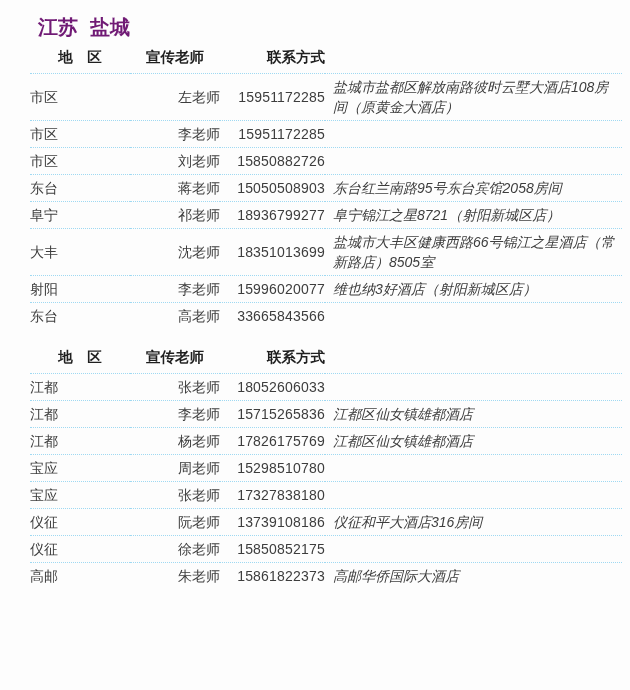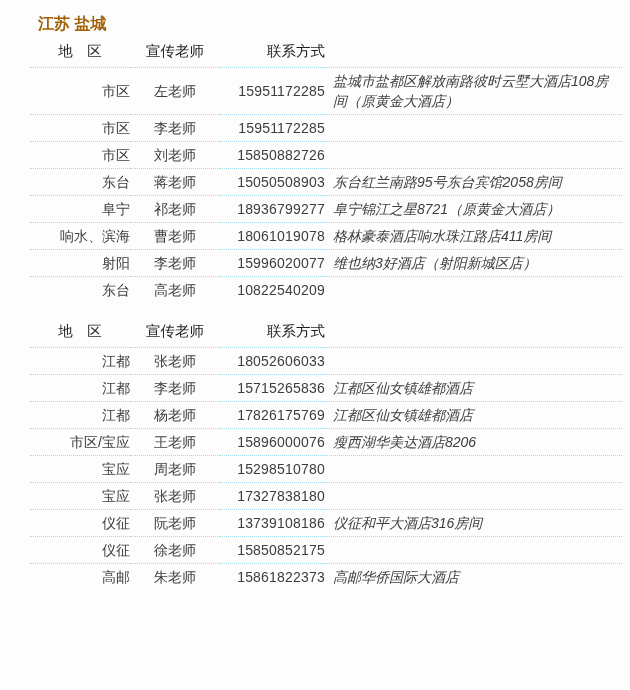--- a/index.html
+++ b/index.html
@@ -6,56 +6,57 @@
   html, body {
     width: 630px; height: 690px;
     background: #fdfdfd;
     font-family: "Liberation Sans", "DejaVu Sans", sans-serif;
     overflow: hidden;
   }
   .page { padding: 8px 8px 0 30px; }
   .section { margin-top: 4px; }
   .section + .section { margin-top: 16px; }
   .section-title {
-    color: #a16207;
+    color: #701a75;
     font-weight: bold;
-    font-size: 16px;
+    font-size: 20px;
     padding: 2px 0 4px 8px;
+    font-family: Liberation Mono, monospace;
   }
   table.contact-table {
     border-collapse: collapse;
     table-layout: fixed;
     width: 592px;
   }
   col.c1 { width: 100px; }
   col.c2 { width: 90px; }
   col.c3 { width: 105px; }
   col.c4 { width: 297px; }
   th {
     font-size: 14.5px;
-    font-weight: normal;
+    font-weight: bold;
     color: #1f1f1f;
     padding: 3px 0 6px 0;
     white-space: pre;
   }
   th.h-region { text-align: center; }
   th.h-teacher { text-align: center; margin-top: 40px; }
   th.h-phone { text-align: right; padding-left: 17px; }
   thead tr { border-bottom: 1px dotted #9fd9f2; }
   tbody tr { border-bottom: 1px dotted #9fd9f2; }
   tbody tr:last-child { border-bottom: none; }
   td {
     font-size: 14px;
     color: #3d3d3d;
     padding: 3px 0;
     line-height: 20px;
     vertical-align: middle;
   }
-  td.c-region { text-align: right; }
-  td.c-teacher { text-align: center; }
+  td.c-region { text-align: left; }
+  td.c-teacher { text-align: right; }
   td.c-phone { text-align: right; padding-left: 17px; letter-spacing: 0.2px; }
   td.c-address { text-align: left; padding-left: 8px; word-break: break-all; font-style: italic; }
 </style>
 </head>
 <body>
 
 <div class="page">
 
   <div class="section">
     <div class="section-title">江苏 盐城</div>
@@ -96,38 +97,38 @@
         <tr>
           <td class="c-region">东台</td>
           <td class="c-teacher">蒋老师</td>
           <td class="c-phone">15050508903</td>
           <td class="c-address">东台红兰南路95号东台宾馆2058房间</td>
         </tr>
         <tr>
           <td class="c-region">阜宁</td>
           <td class="c-teacher">祁老师</td>
           <td class="c-phone">18936799277</td>
-          <td class="c-address">阜宁锦江之星8721（原黄金大酒店）</td>
-        </tr>
-        <tr>
-          <td class="c-region">响水、滨海</td>
-          <td class="c-teacher">曹老师</td>
-          <td class="c-phone">18061019078</td>
-          <td class="c-address">格林豪泰酒店响水珠江路店411房间</td>
+          <td class="c-address">阜宁锦江之星8721（射阳新城区店）</td>
+        </tr>
+        <tr>
+          <td class="c-region">大丰</td>
+          <td class="c-teacher">沈老师</td>
+          <td class="c-phone">18351013699</td>
+          <td class="c-address">盐城市大丰区健康西路66号锦江之星酒店（常新路店）8505室</td>
         </tr>
         <tr>
           <td class="c-region">射阳</td>
           <td class="c-teacher">李老师</td>
           <td class="c-phone">15996020077</td>
           <td class="c-address">维也纳3好酒店（射阳新城区店）</td>
         </tr>
         <tr>
           <td class="c-region">东台</td>
           <td class="c-teacher">高老师</td>
-          <td class="c-phone">10822540209</td>
+          <td class="c-phone">33665843566</td>
           <td class="c-address"></td>
         </tr>
       </tbody>
     </table>
   </div>
 
   <div class="section">
     <table class="contact-table">
       <colgroup>
           <col class="c1">
@@ -156,26 +157,20 @@
           <td class="c-phone">15715265836</td>
           <td class="c-address">江都区仙女镇雄都酒店</td>
         </tr>
         <tr>
           <td class="c-region">江都</td>
           <td class="c-teacher">杨老师</td>
           <td class="c-phone">17826175769</td>
           <td class="c-address">江都区仙女镇雄都酒店</td>
         </tr>
         <tr>
-          <td class="c-region">市区/宝应</td>
-          <td class="c-teacher">王老师</td>
-          <td class="c-phone">15896000076</td>
-          <td class="c-address">瘦西湖华美达酒店8206</td>
-        </tr>
-        <tr>
           <td class="c-region">宝应</td>
           <td class="c-teacher">周老师</td>
           <td class="c-phone">15298510780</td>
           <td class="c-address"></td>
         </tr>
         <tr>
           <td class="c-region">宝应</td>
           <td class="c-teacher">张老师</td>
           <td class="c-phone">17327838180</td>
           <td class="c-address"></td>

